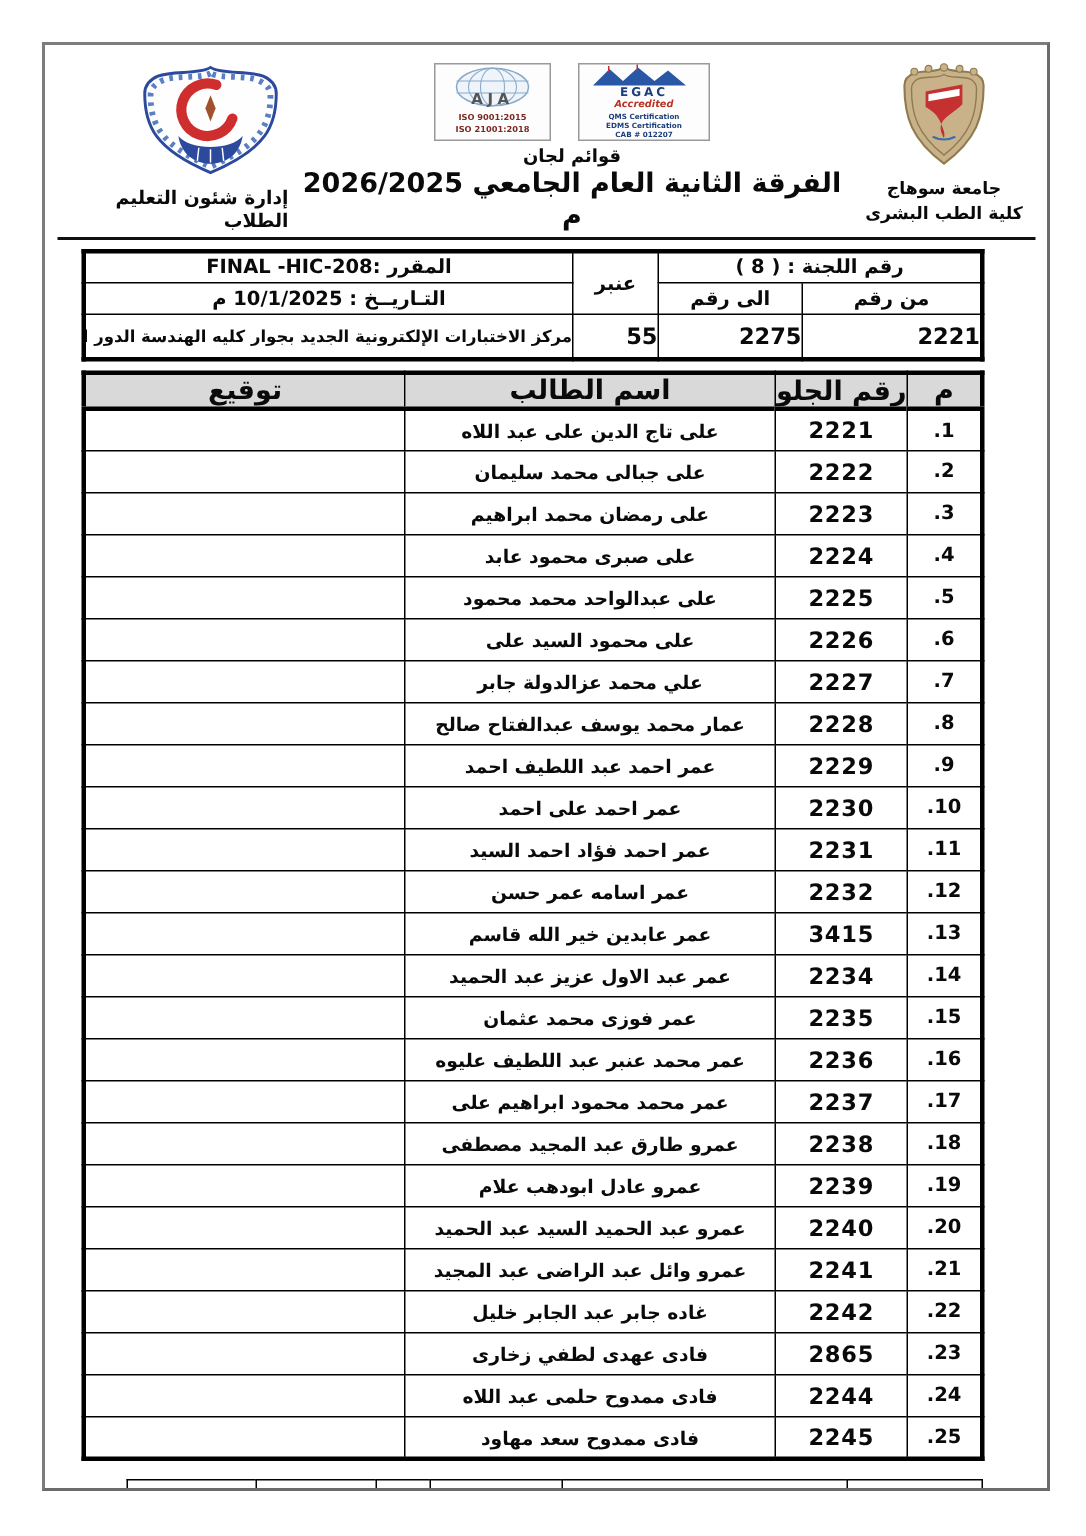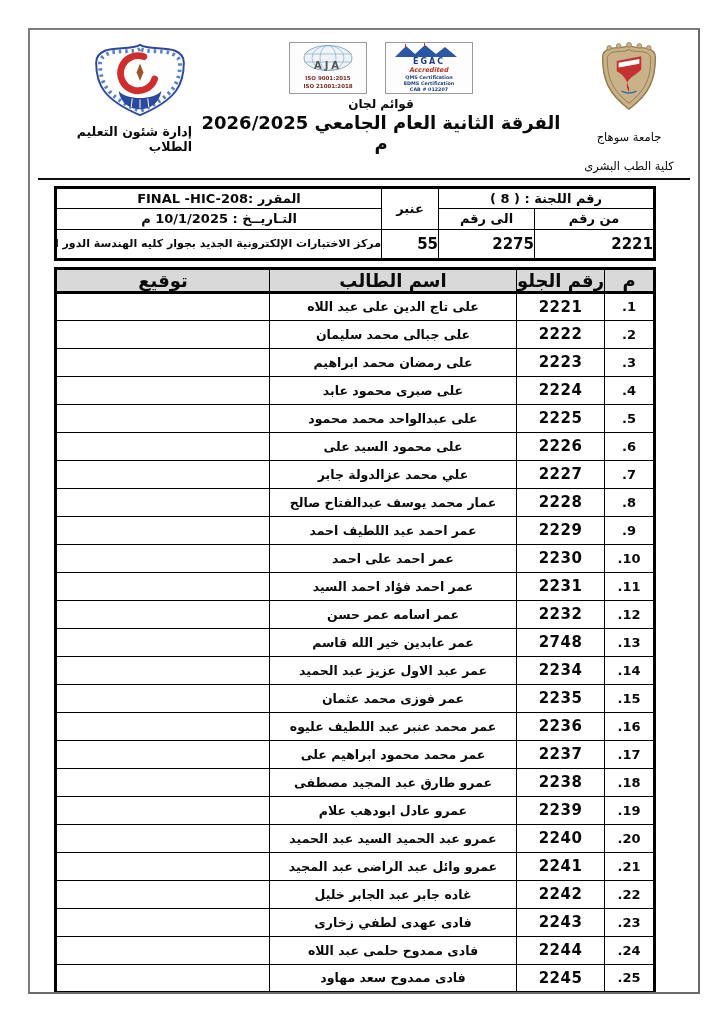--- a/index.html
+++ b/index.html
@@ -9,21 +9,21 @@
   .page-frame {
     position:absolute; left:28px; top:28px; width:672px; height:966px;
     background:#fff; border:2px solid #7d7d7d;
     border-right-color:#6b6b6b; border-bottom-color:#6b6b6b;
     overflow:hidden;
   }
 
   
   .header { display:flex; align-items:flex-start; padding:12px 10px 0 10px; }
   .uni-block { width:118px; text-align:center; flex:none; }
-  .uni-text { font-size:11.5px; font-weight:normal; line-height:1.3; margin-top:14px;text-align:center; }
+  .uni-text { font-size:11.5px; font-weight:bold; line-height:1.3; margin-top:2px;text-align:center; }
   .center-block { flex:1; text-align:center; }
   .cert-row { display:flex; justify-content:center; align-items:flex-start; gap:18px; }
   .doc-title { font-size:12px; font-weight:bold; margin-top:3px; }
   .doc-subtitle { font-size:18px; font-weight:bold; margin-top:1px; }
   .admin-block { width:152px; text-align:right; flex:none; }
   .admin-text { font-size:12.5px; font-weight:bold; margin-top:2px; }
   .sep-line { height:2px; background:#101010; margin:4px 8px 0 8px; }
 
   
   table { border-collapse:collapse; table-layout:fixed; direction:rtl; }
@@ -235,21 +235,21 @@
           <td class="signature-cell"></td>
         </tr>
         <tr>
           <td class="index-cell">12.</td>
           <td class="seat-cell">2232</td>
           <td class="name-cell">عمر اسامه عمر حسن</td>
           <td class="signature-cell"></td>
         </tr>
         <tr>
           <td class="index-cell">13.</td>
-          <td class="seat-cell">2748</td>
+          <td class="seat-cell">3415</td>
           <td class="name-cell">عمر عابدين خير الله قاسم</td>
           <td class="signature-cell"></td>
         </tr>
         <tr>
           <td class="index-cell">14.</td>
           <td class="seat-cell">2234</td>
           <td class="name-cell">عمر عبد الاول عزيز عبد الحميد</td>
           <td class="signature-cell"></td>
         </tr>
         <tr>
@@ -295,21 +295,21 @@
           <td class="signature-cell"></td>
         </tr>
         <tr>
           <td class="index-cell">22.</td>
           <td class="seat-cell">2242</td>
           <td class="name-cell">غاده جابر عبد الجابر خليل</td>
           <td class="signature-cell"></td>
         </tr>
         <tr>
           <td class="index-cell">23.</td>
-          <td class="seat-cell">2243</td>
+          <td class="seat-cell">2865</td>
           <td class="name-cell">فادى عهدى لطفي زخارى</td>
           <td class="signature-cell"></td>
         </tr>
         <tr>
           <td class="index-cell">24.</td>
           <td class="seat-cell">2244</td>
           <td class="name-cell">فادى ممدوح حلمى عبد اللاه</td>
           <td class="signature-cell"></td>
         </tr>
         <tr>

